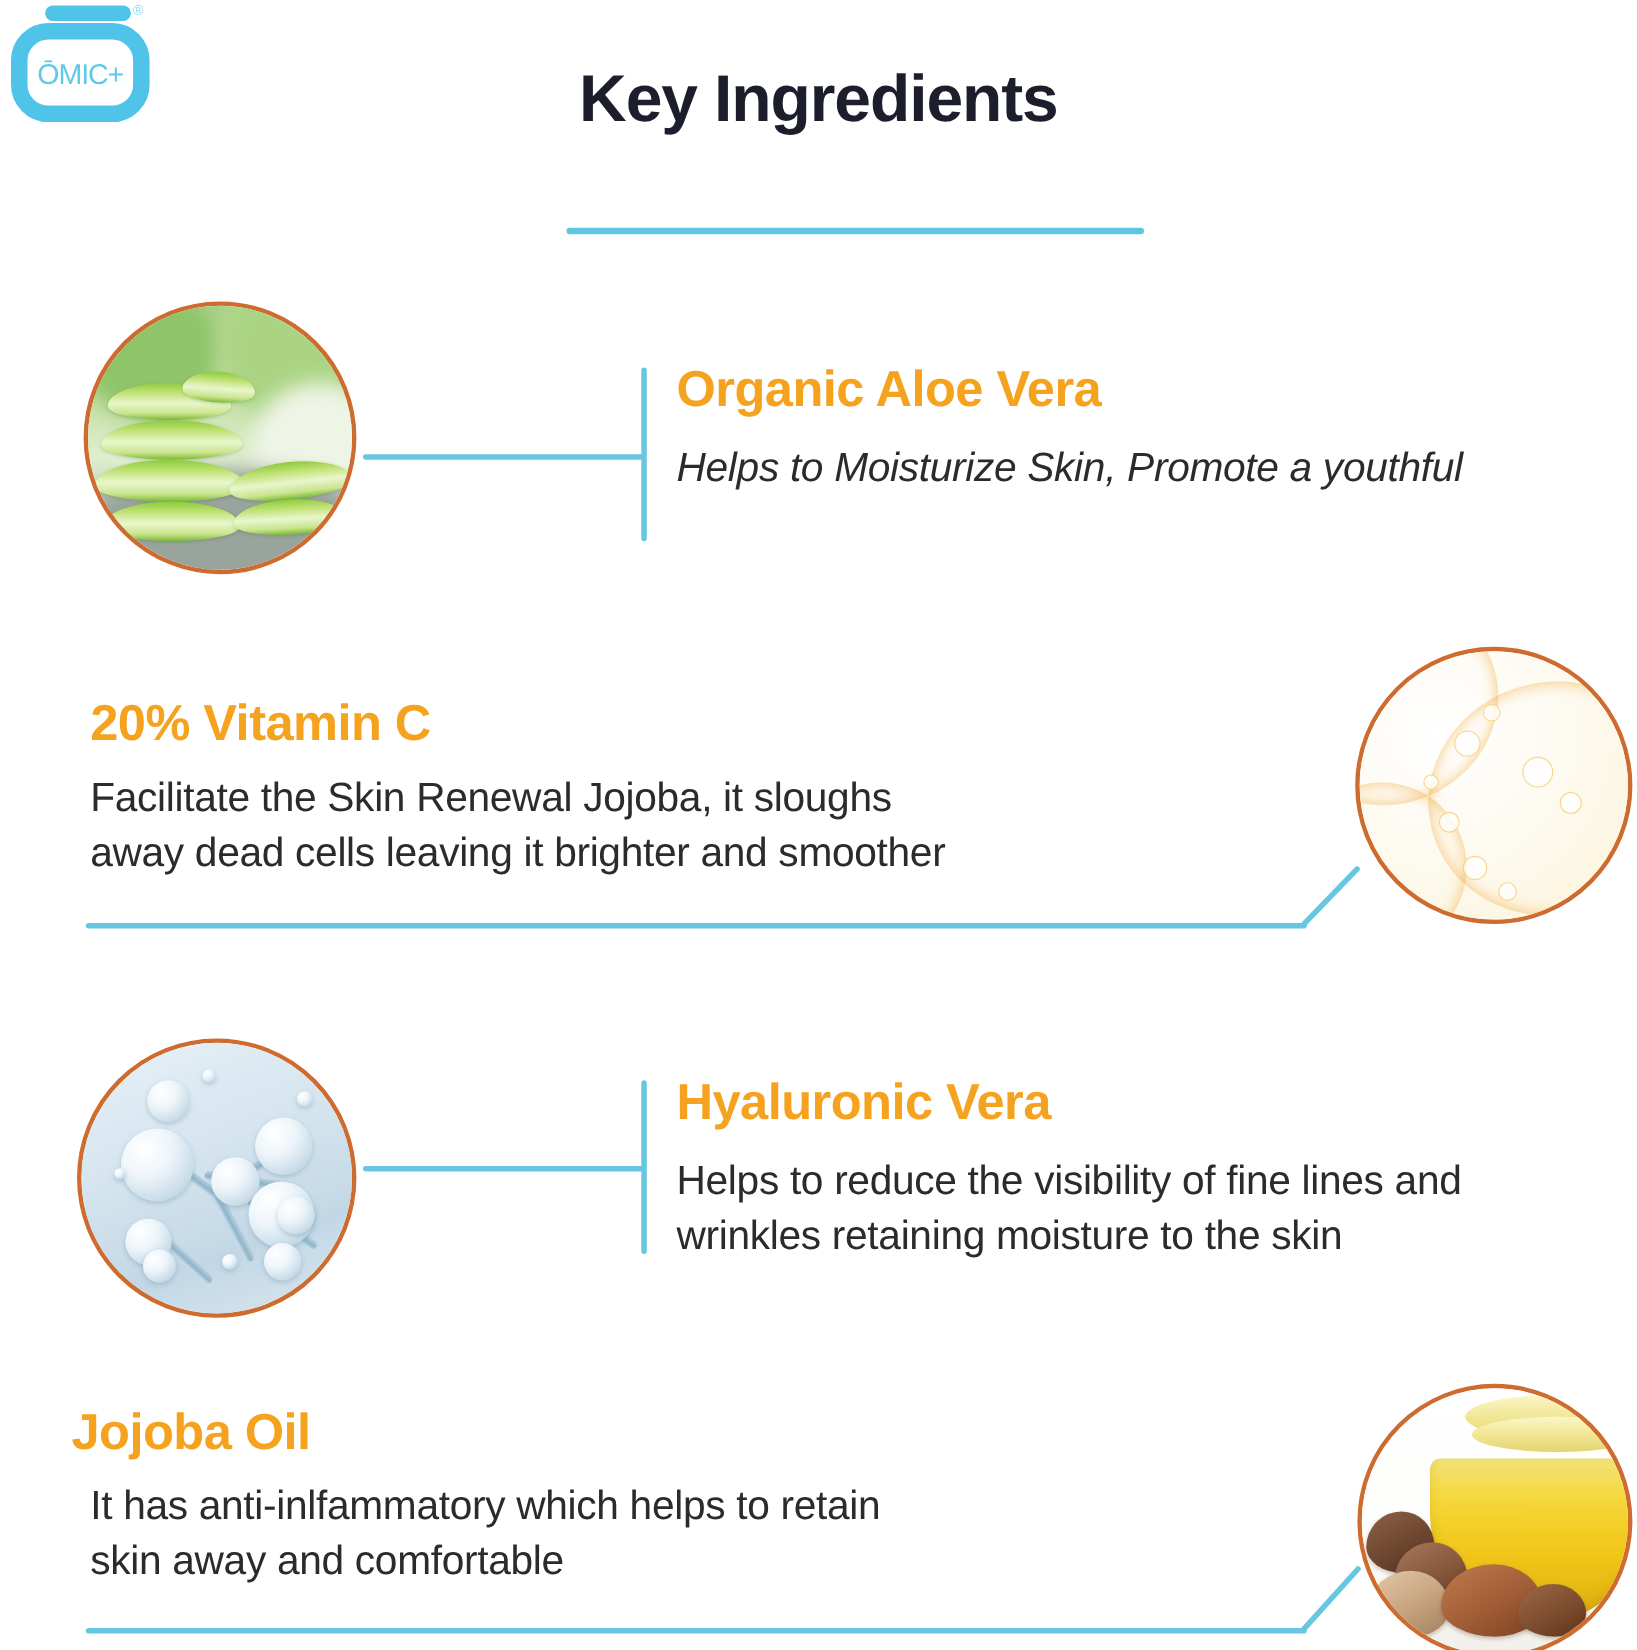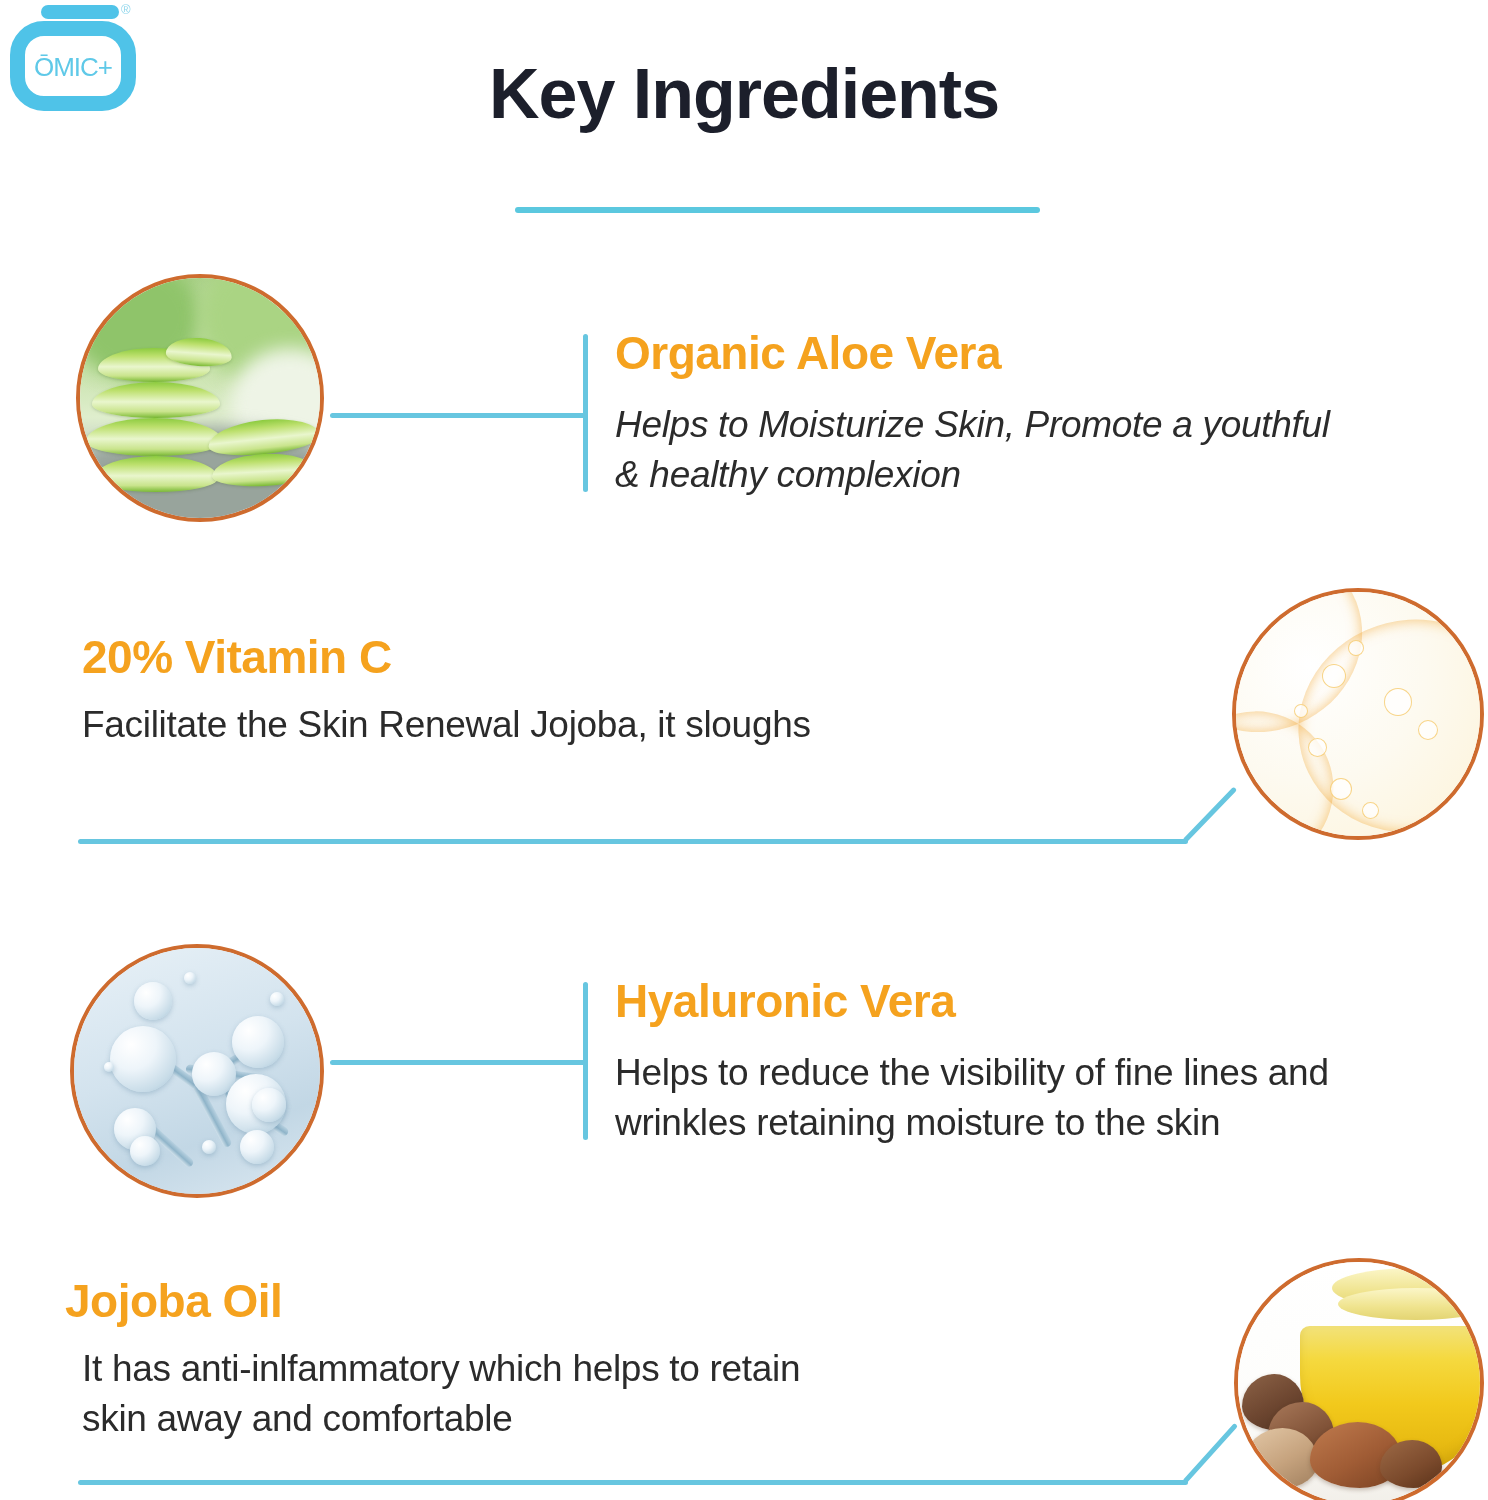--- a/index.html
+++ b/index.html
@@ -66,21 +66,21 @@
     line-height: 1;
   }
 
   
   #page-title {
     position: absolute;
     left: 0;
     top: 58px;
     width: 1488px;
     text-align: center;
-    font-size: 70px;
+    font-size: 60px;
     font-weight: bold;
     color: #1c1f2b;
     letter-spacing: -1px;
     line-height: 1.05;
     font-family: "Liberation Sans", sans-serif;
   }
   #title-underline {
     position: absolute;
     left: 515px;
     top: 207px;
@@ -245,26 +245,26 @@
     <div class="aloe-slice" style="left:132px; top:176px; width:104px; height:32px; transform:rotate(-3deg);"></div>
     <div class="aloe-slice" style="left:86px;  top:60px;  width:66px;  height:28px; transform:rotate(4deg);"></div>
   </div>
 </div>
 <div class="conn conn-h" style="left:330px; top:413px; width:255px;"></div>
 <div class="conn conn-v" style="left:583px; top:334px; width:5px; height:158px;"></div>
 
 <div class="ing-title" style="left:615px; top:330px;">Organic Aloe Vera</div>
 <div class="ing-desc" style="left:615px; top:400px;font-style:italic;">
   <div>Helps to Moisturize Skin, Promote a youthful</div>
-  <div>&amp; healthy complexion</div>
 </div>
 
 <div class="ing-title" style="left:82px; top:634px;">20% Vitamin C</div>
 <div class="ing-desc" style="left:82px; top:700px;">
   <div>Facilitate the Skin Renewal Jojoba, it sloughs</div>
+  <div>away dead cells leaving it brighter and smoother</div>
 </div>
 
 <div class="conn conn-h" style="left:78px; top:839px; width:1110px;"></div>
 <div class="conn-diag" style="left:1184px; top:839px; width:74px; transform:rotate(-46deg);"></div>
 
 <div class="circle" style="left:1232px; top:588px; width:252px; height:252px;">
   <div class="art art-citrus">
     <div class="citrus-slice" style="left:-70px; top:-42px; width:198px; height:180px; transform:rotate(-28deg); border-radius:50%;"></div>
     <div class="citrus-slice" style="left:62px;  top:28px;  width:228px; height:212px; transform:rotate(-14deg);"></div>
     <div class="citrus-slice" style="left:-62px; top:120px; width:160px; height:156px; transform:rotate(-34deg);"></div>

